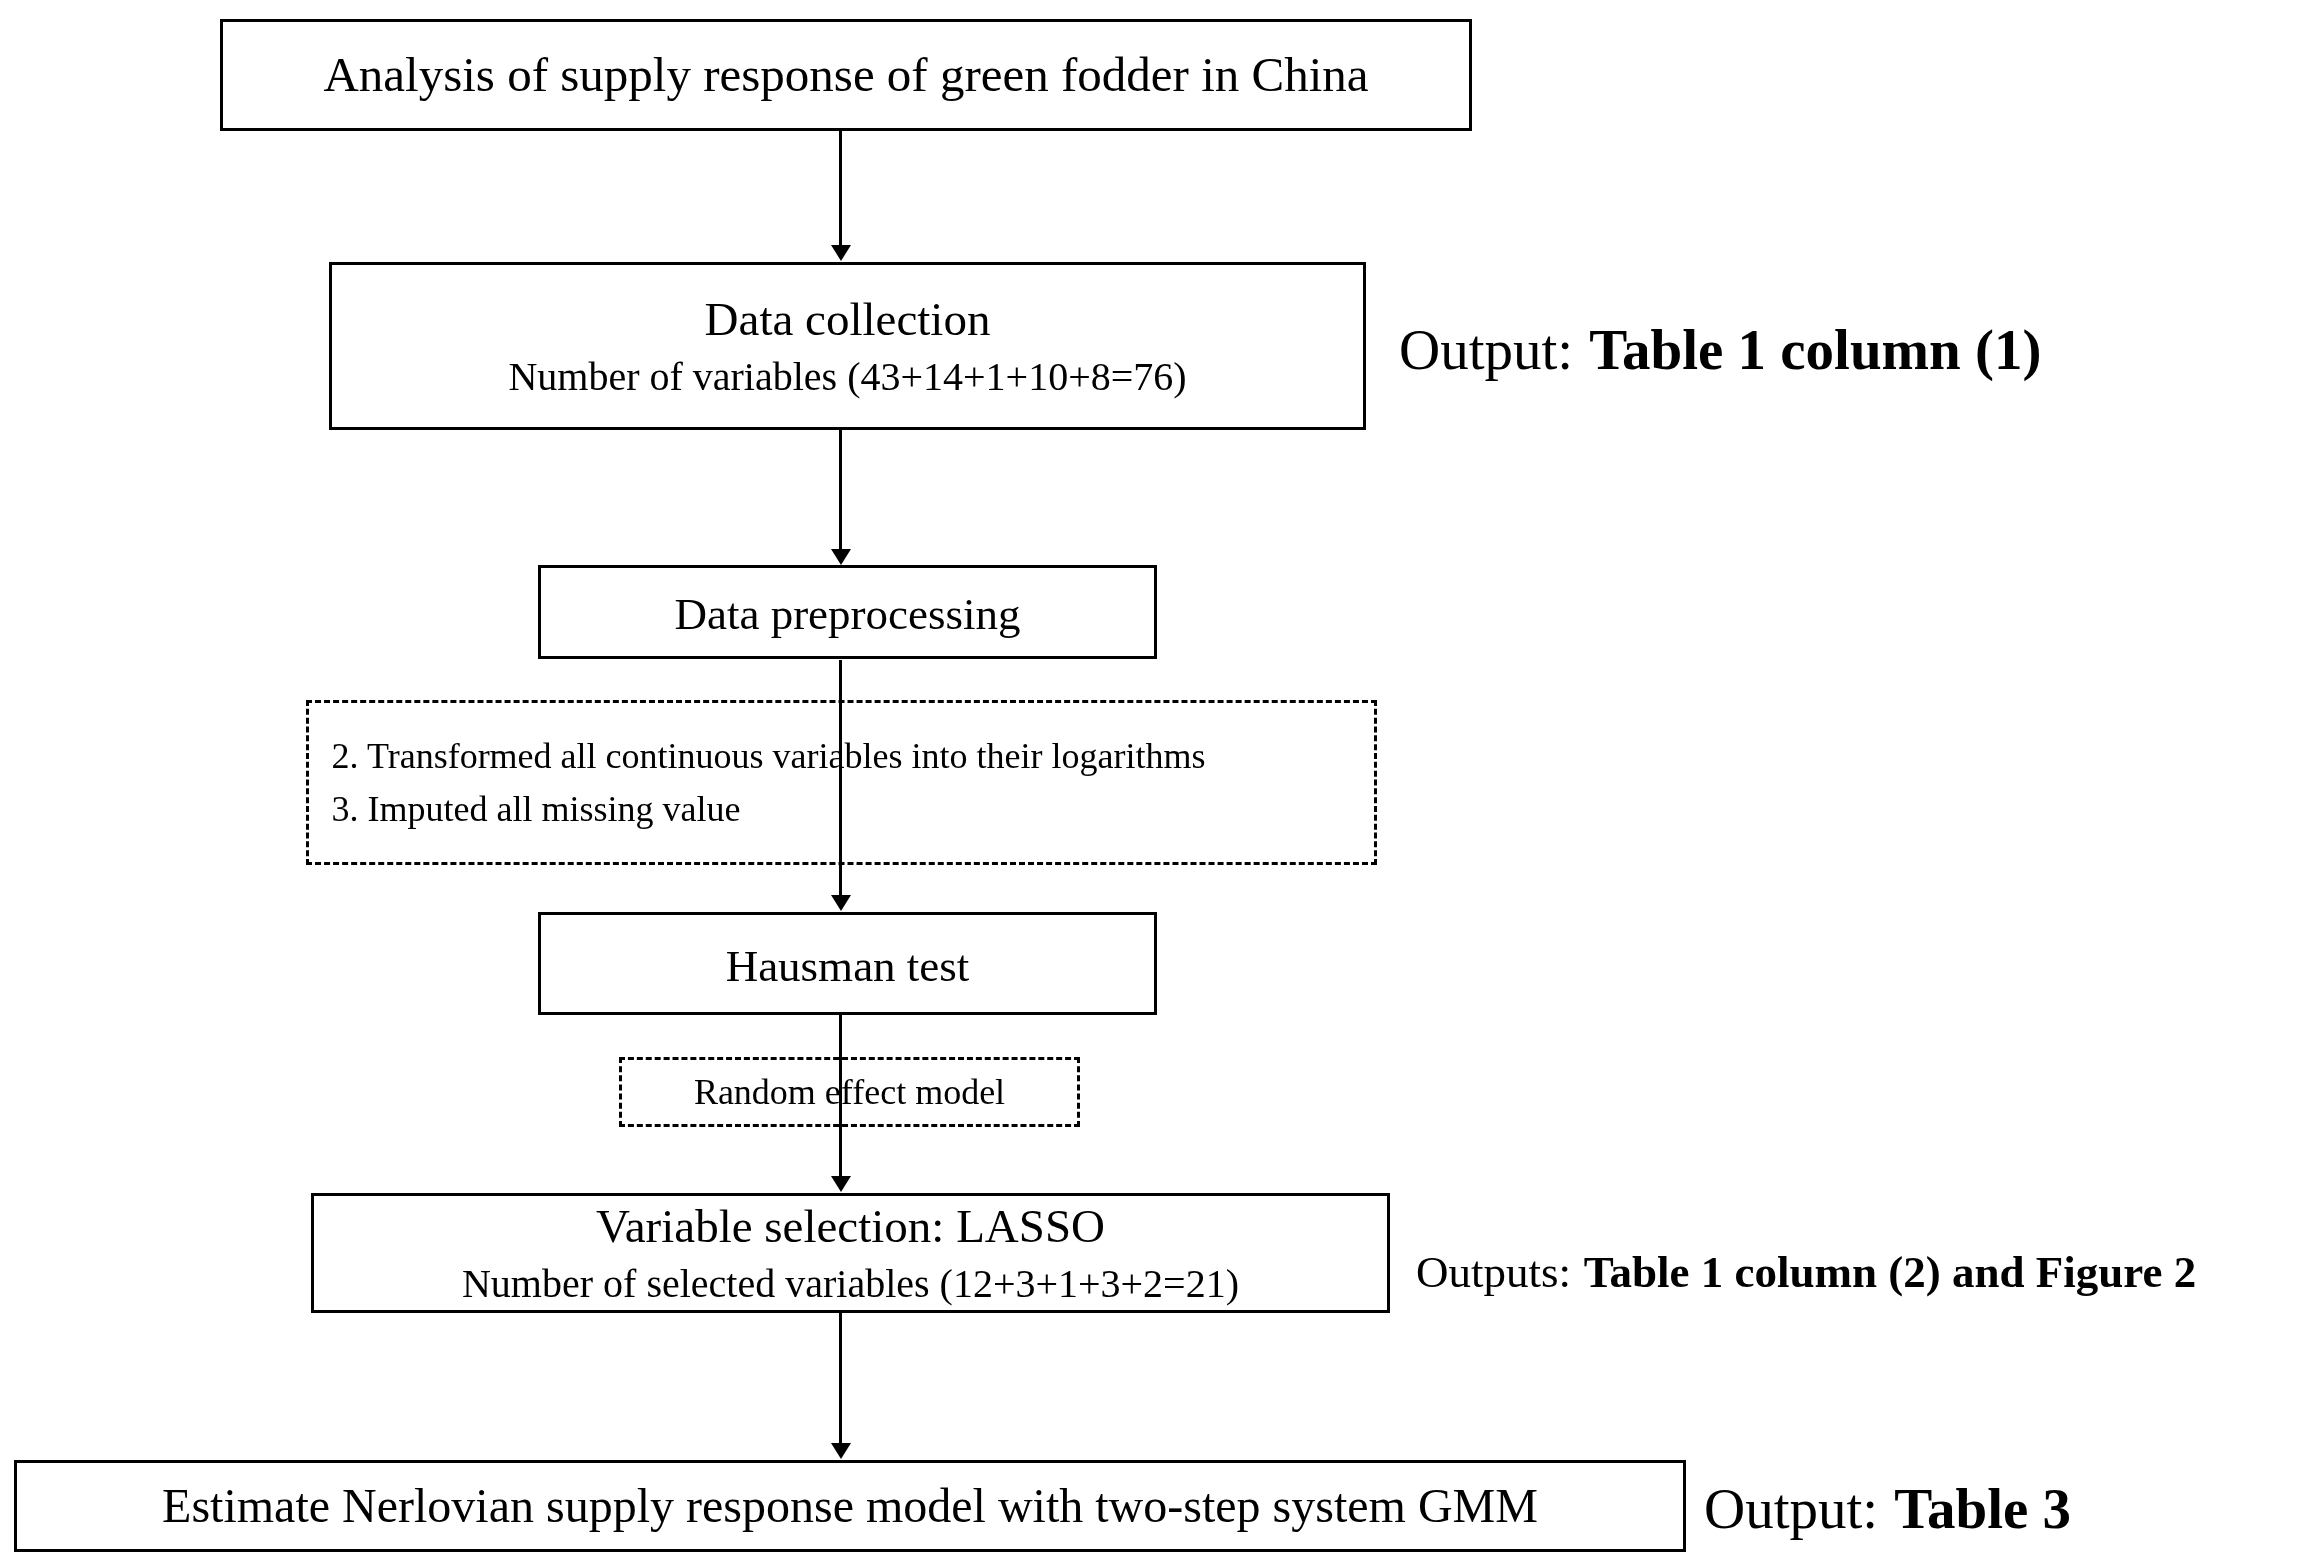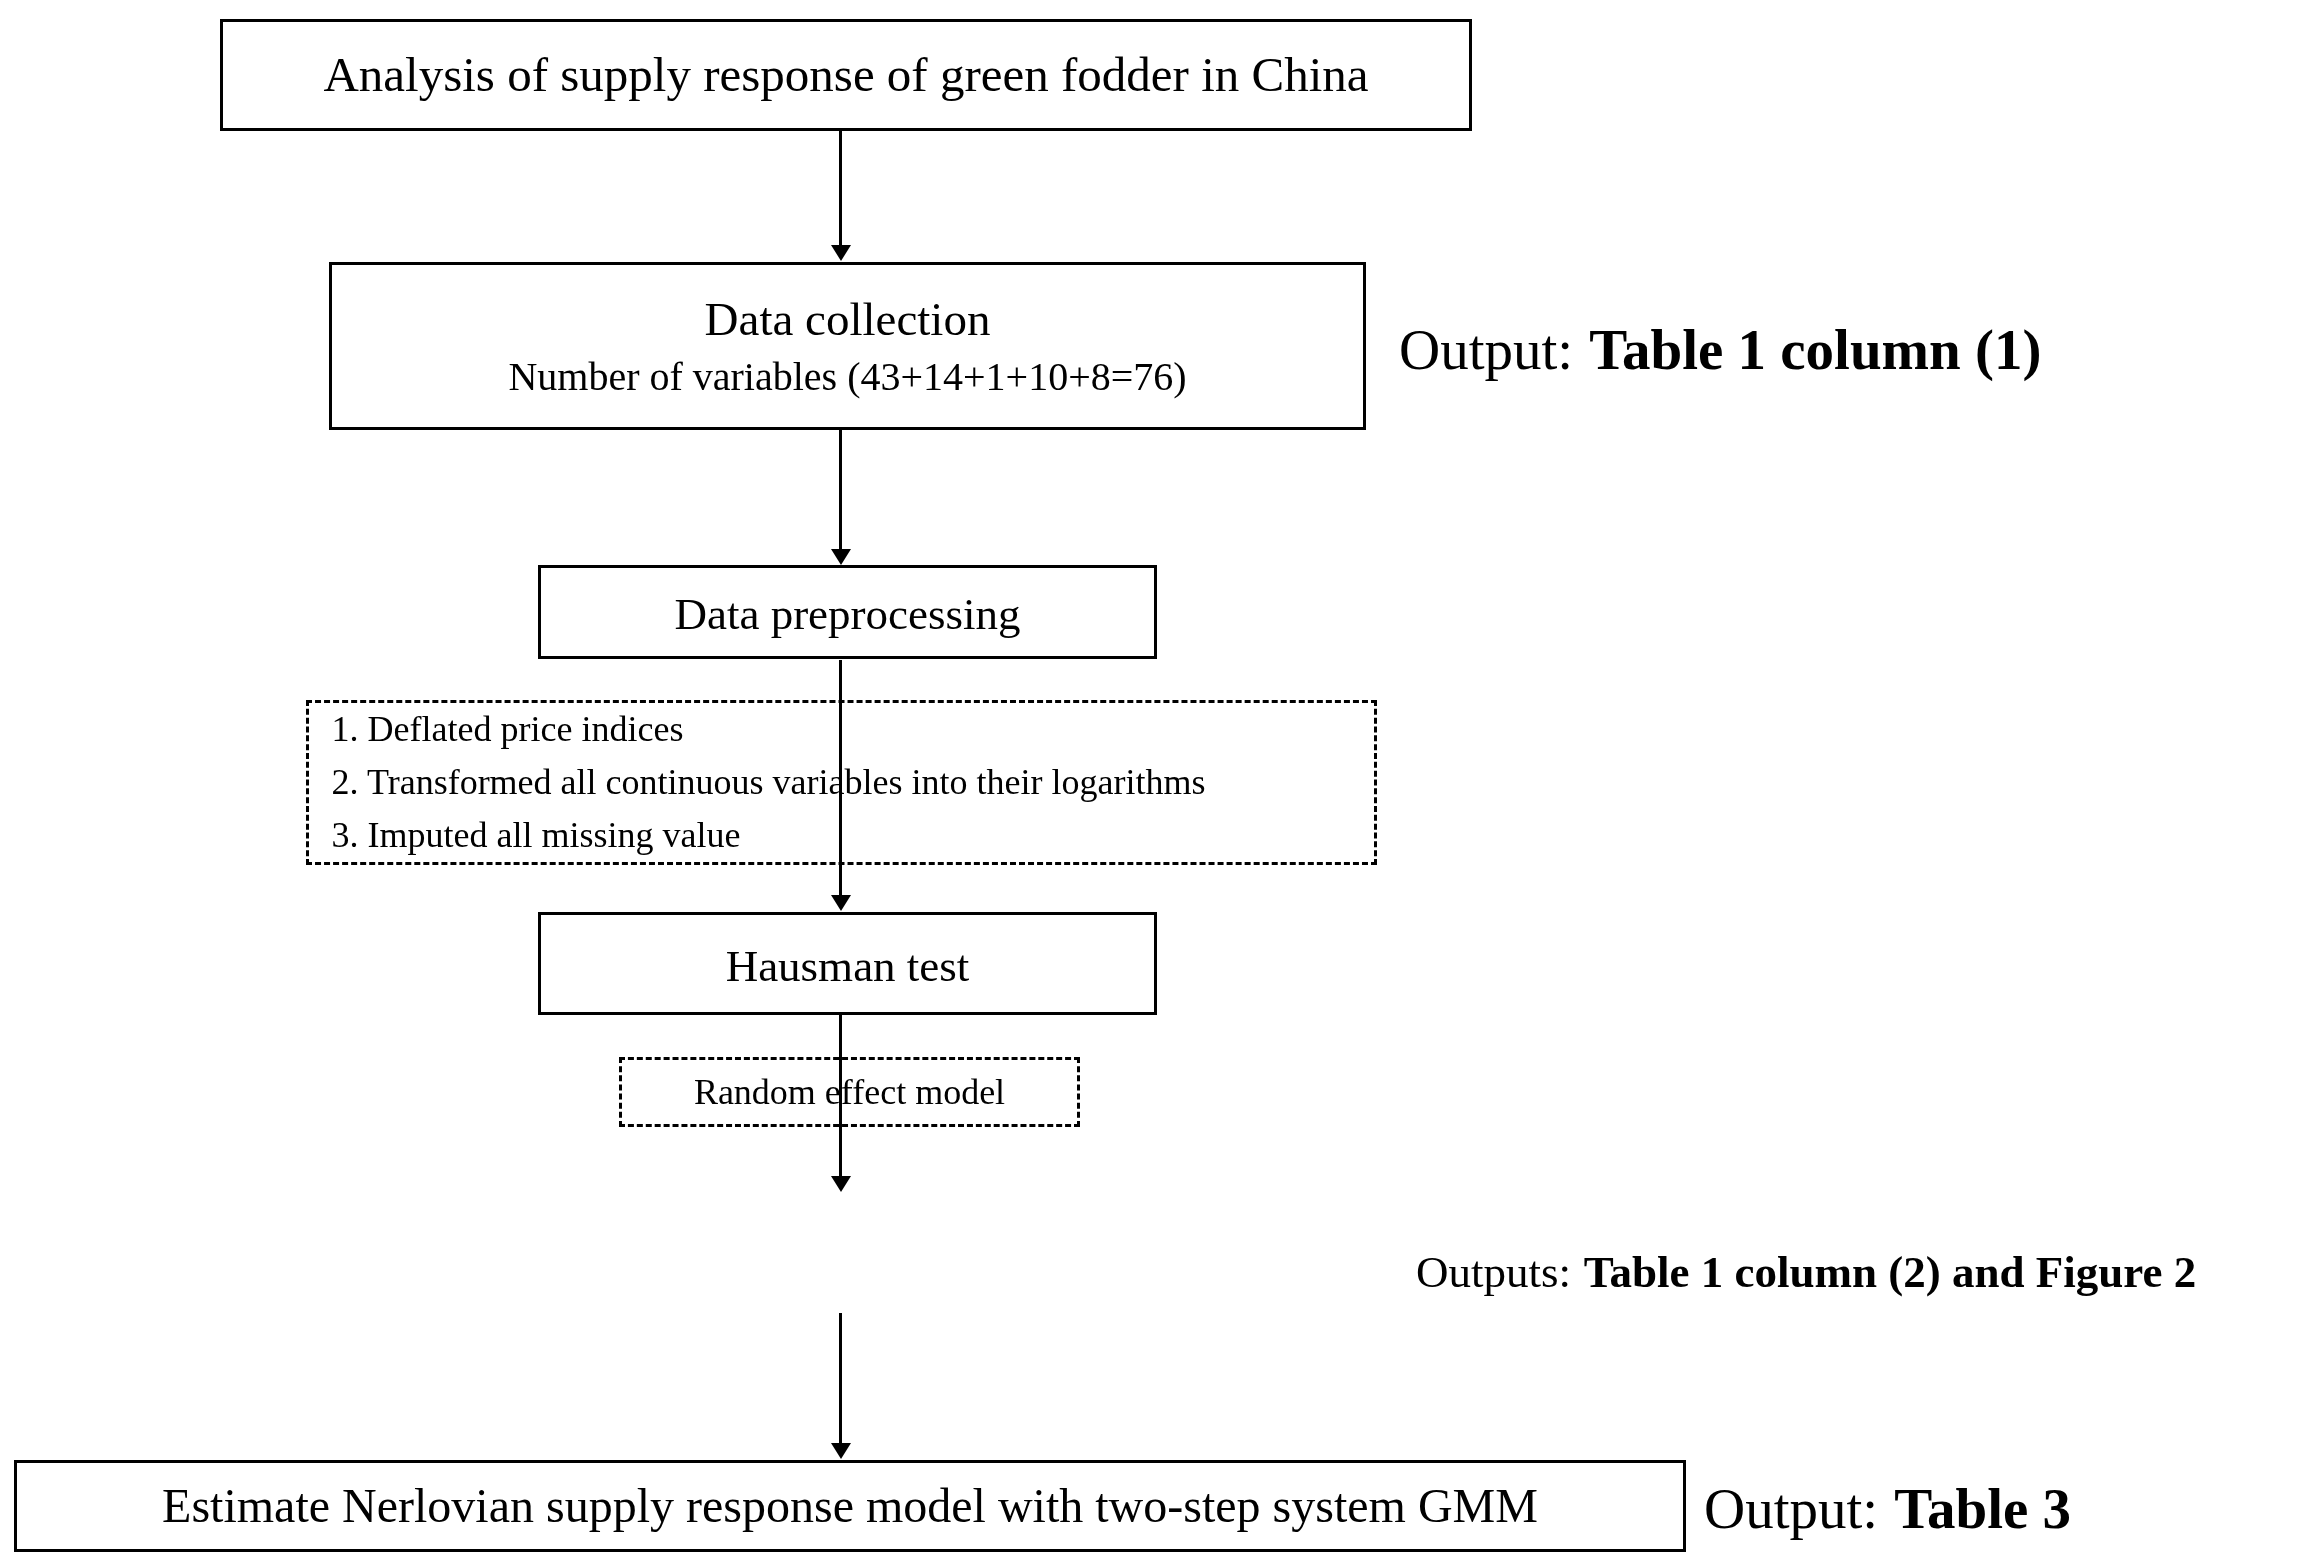--- a/index.html
+++ b/index.html
@@ -96,34 +96,37 @@
     <span class="lbl">Output:</span>
     <span class="val">Table 1 column (1)</span>
   </div>
 
   <div class="box" style="left:538px;top:565px;width:619px;height:94px;">
     <div class="t-med">Data preprocessing</div>
   </div>
 
   <div class="dashedbox" style="left:306px;top:700px;width:1071px;height:165px;">
     <div class="steps">
-      <div>1. Deflated price indices</div>
       <div>2. Transformed all continuous variables into their logarithms</div>
       <div>3. Imputed all missing value</div>
     </div>
   </div>
 
   <div class="box" style="left:538px;top:912px;width:619px;height:103px;">
     <div class="t-med">Hausman test</div>
   </div>
 
   <div class="dashedbox" style="left:619px;top:1057px;width:461px;height:70px;display:flex;align-items:center;justify-content:center;">
     <div class="t-small">Random effect model</div>
   </div>
 
+  <div class="box" style="left:311px;top:1193px;width:1079px;height:120px;">
+    <div class="t-main" style="font-size:47px;">Variable selection: LASSO</div>
+    <div class="t-sub" style="font-size:40px;">Number of selected variables (12+3+1+3+2=21)</div>
+  </div>
 
   <div class="sidetext" style="left:1416px;top:1272px;transform:translateY(-50%);font-size:45px;">
     <span class="lbl">Outputs:</span>
     <span class="val">Table 1 column (2) and Figure 2</span>
   </div>
 
   <div class="box" style="left:14px;top:1460px;width:1672px;height:92px;">
     <div class="t-gmm">Estimate Nerlovian supply response model with two-step system GMM</div>
   </div>
 

